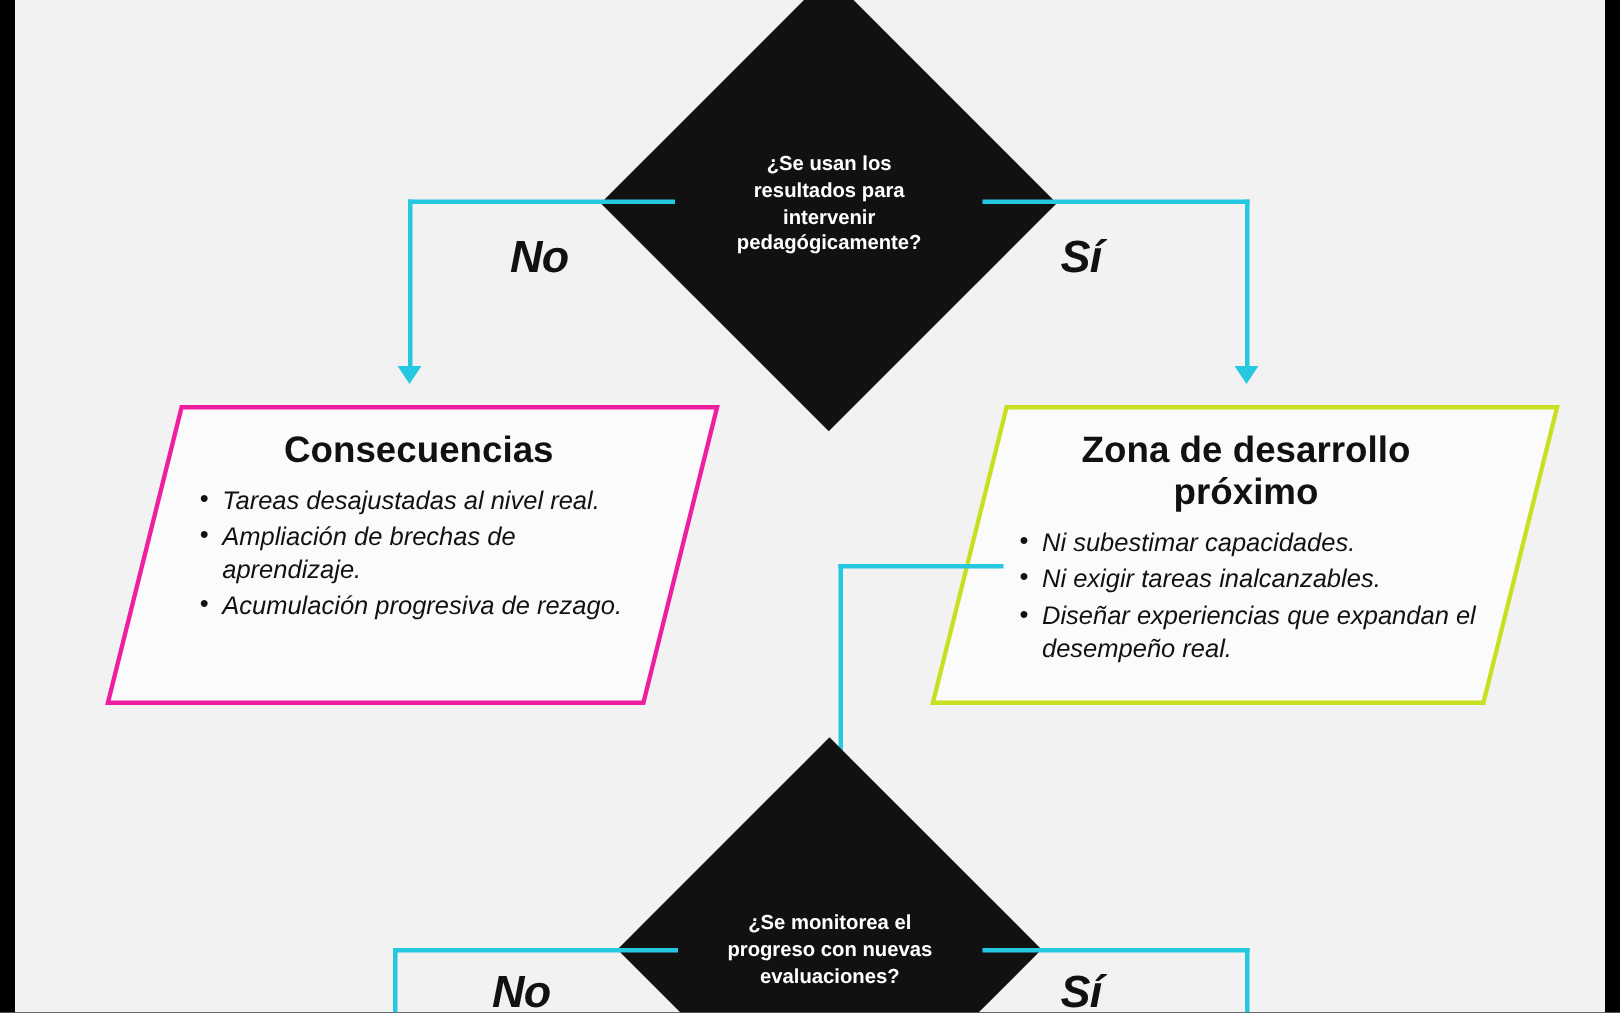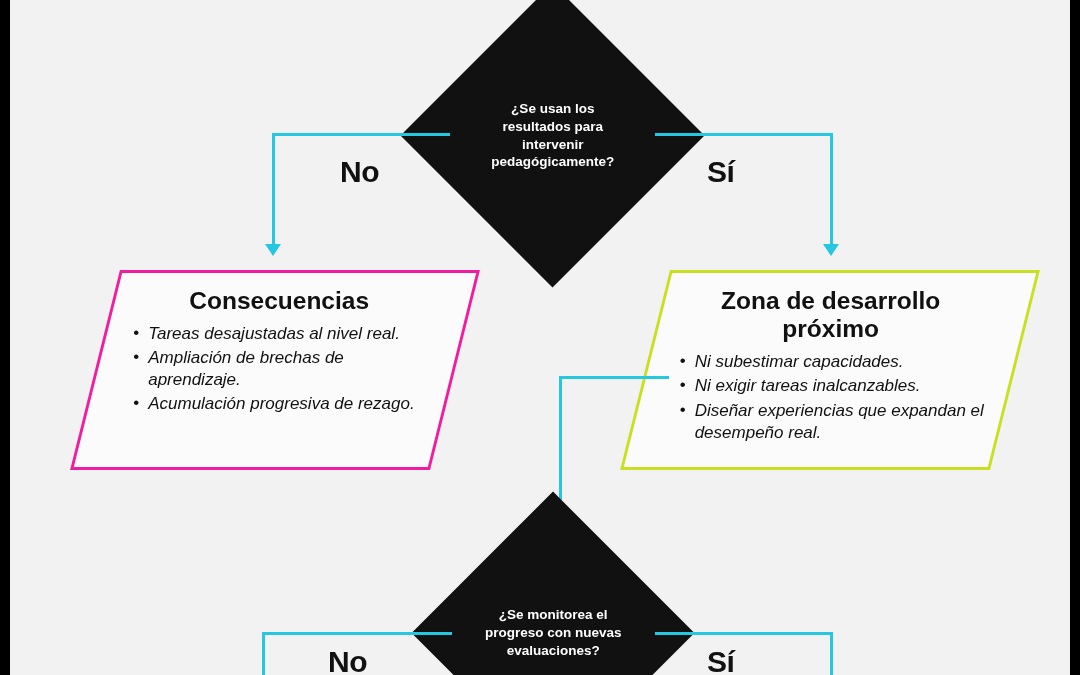--- a/index.html
+++ b/index.html
@@ -54,20 +54,21 @@
     white-space: pre-line;
   }
 
   
   .branch-label {
     position: absolute;
     font-size: 30px;
     font-weight: bold;
     color: #111111;
     letter-spacing: -0.5px;
+    font-style: italic;
   }
 
   
   .card {
     position: absolute;
     background: #fbfbfb;
     box-sizing: border-box;
     transform: skewX(-14deg);
   }
   .card-inner {

